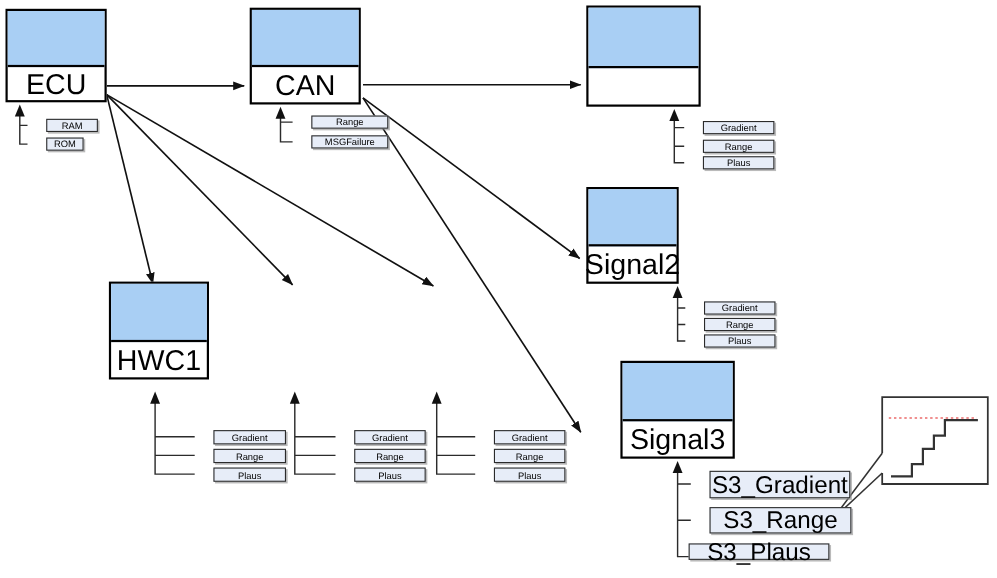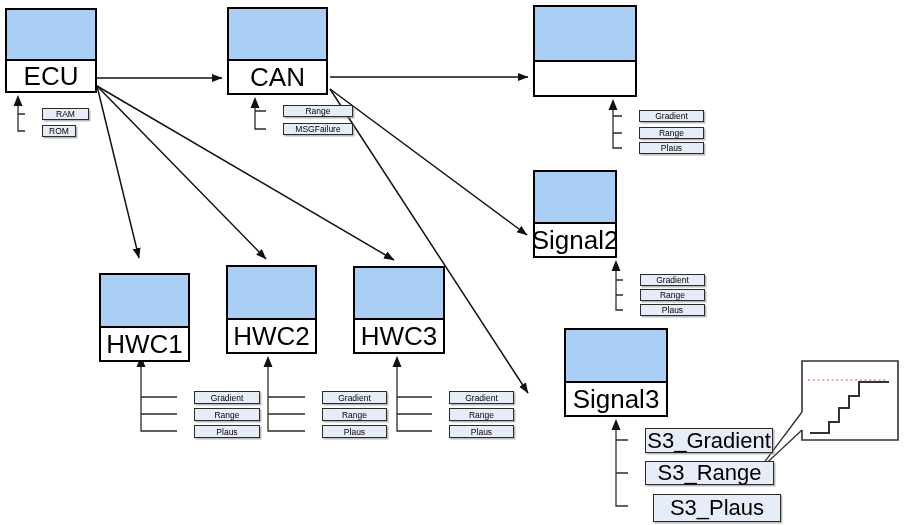--- a/index.html
+++ b/index.html
@@ -90,50 +90,42 @@
     <div class="node-header"></div>
   </div>
   <div class="node" style="left:533px;top:170px;width:84px;height:88px">
     <div class="node-header"></div>
     <div class="node-label">Signal2</div>
   </div>
   <div class="node" style="left:564px;top:328px;width:104px;height:89px">
     <div class="node-header"></div>
     <div class="node-label">Signal3</div>
   </div>
-  <div class="node" style="left:99px;top:273px;width:91px;height:89px">
+  <div class="node" style="left:99px;top:256px;width:91px;height:89px">
     <div class="node-header"></div>
     <div class="node-label">HWC1</div>
-  </div>
-  <div class="node" style="left:226px;top:265px;width:91px;height:89px">
-    <div class="node-header"></div>
-    <div class="node-label">HWC2</div>
-  </div>
-  <div class="node" style="left:353px;top:266px;width:92px;height:88px">
-    <div class="node-header"></div>
-    <div class="node-label">HWC3</div>
   </div>
 
   <div class="attr sm" style="left:25px;top:108px;width:47px;height:12px">RAM</div>
   <div class="attr sm" style="left:25px;top:125px;width:34px;height:12px">ROM</div>
 
   <div class="attr sm" style="left:266px;top:105px;width:70px;height:12px">Range</div>
   <div class="attr sm" style="left:266px;top:123px;width:70px;height:12px">MSGFailure</div>
 
   <div class="attr sm" style="left:622px;top:110px;width:65px;height:12px">Gradient</div>
   <div class="attr sm" style="left:622px;top:127px;width:65px;height:12px">Range</div>
   <div class="attr sm" style="left:622px;top:142px;width:65px;height:12px">Plaus</div>
 
   <div class="attr sm" style="left:623px;top:274px;width:65px;height:12px">Gradient</div>
   <div class="attr sm" style="left:623px;top:289px;width:65px;height:12px">Range</div>
   <div class="attr sm" style="left:623px;top:304px;width:65px;height:12px">Plaus</div>
 
   <div class="attr lg" style="left:628px;top:428px;width:128px;height:25px">S3_Gradient</div>
   <div class="attr lg" style="left:628px;top:461px;width:129px;height:24px">S3_Range</div>
-  <div class="attr lg" style="left:636px;top:494px;width:128px;height:28px">S3_Plaus</div>
+  <div class="attr lg" style="left:609px;top:494px;width:128px;height:15px">S3_Plaus</div>
 
   <div class="attr sm" style="left:177px;top:391px;width:66px;height:13px">Gradient</div>
   <div class="attr sm" style="left:177px;top:408px;width:66px;height:13px">Range</div>
   <div class="attr sm" style="left:177px;top:425px;width:66px;height:13px">Plaus</div>
 
   <div class="attr sm" style="left:305px;top:391px;width:65px;height:13px">Gradient</div>
   <div class="attr sm" style="left:305px;top:408px;width:65px;height:13px">Range</div>
   <div class="attr sm" style="left:305px;top:425px;width:65px;height:13px">Plaus</div>
 
   <div class="attr sm" style="left:432px;top:391px;width:65px;height:13px">Gradient</div>

